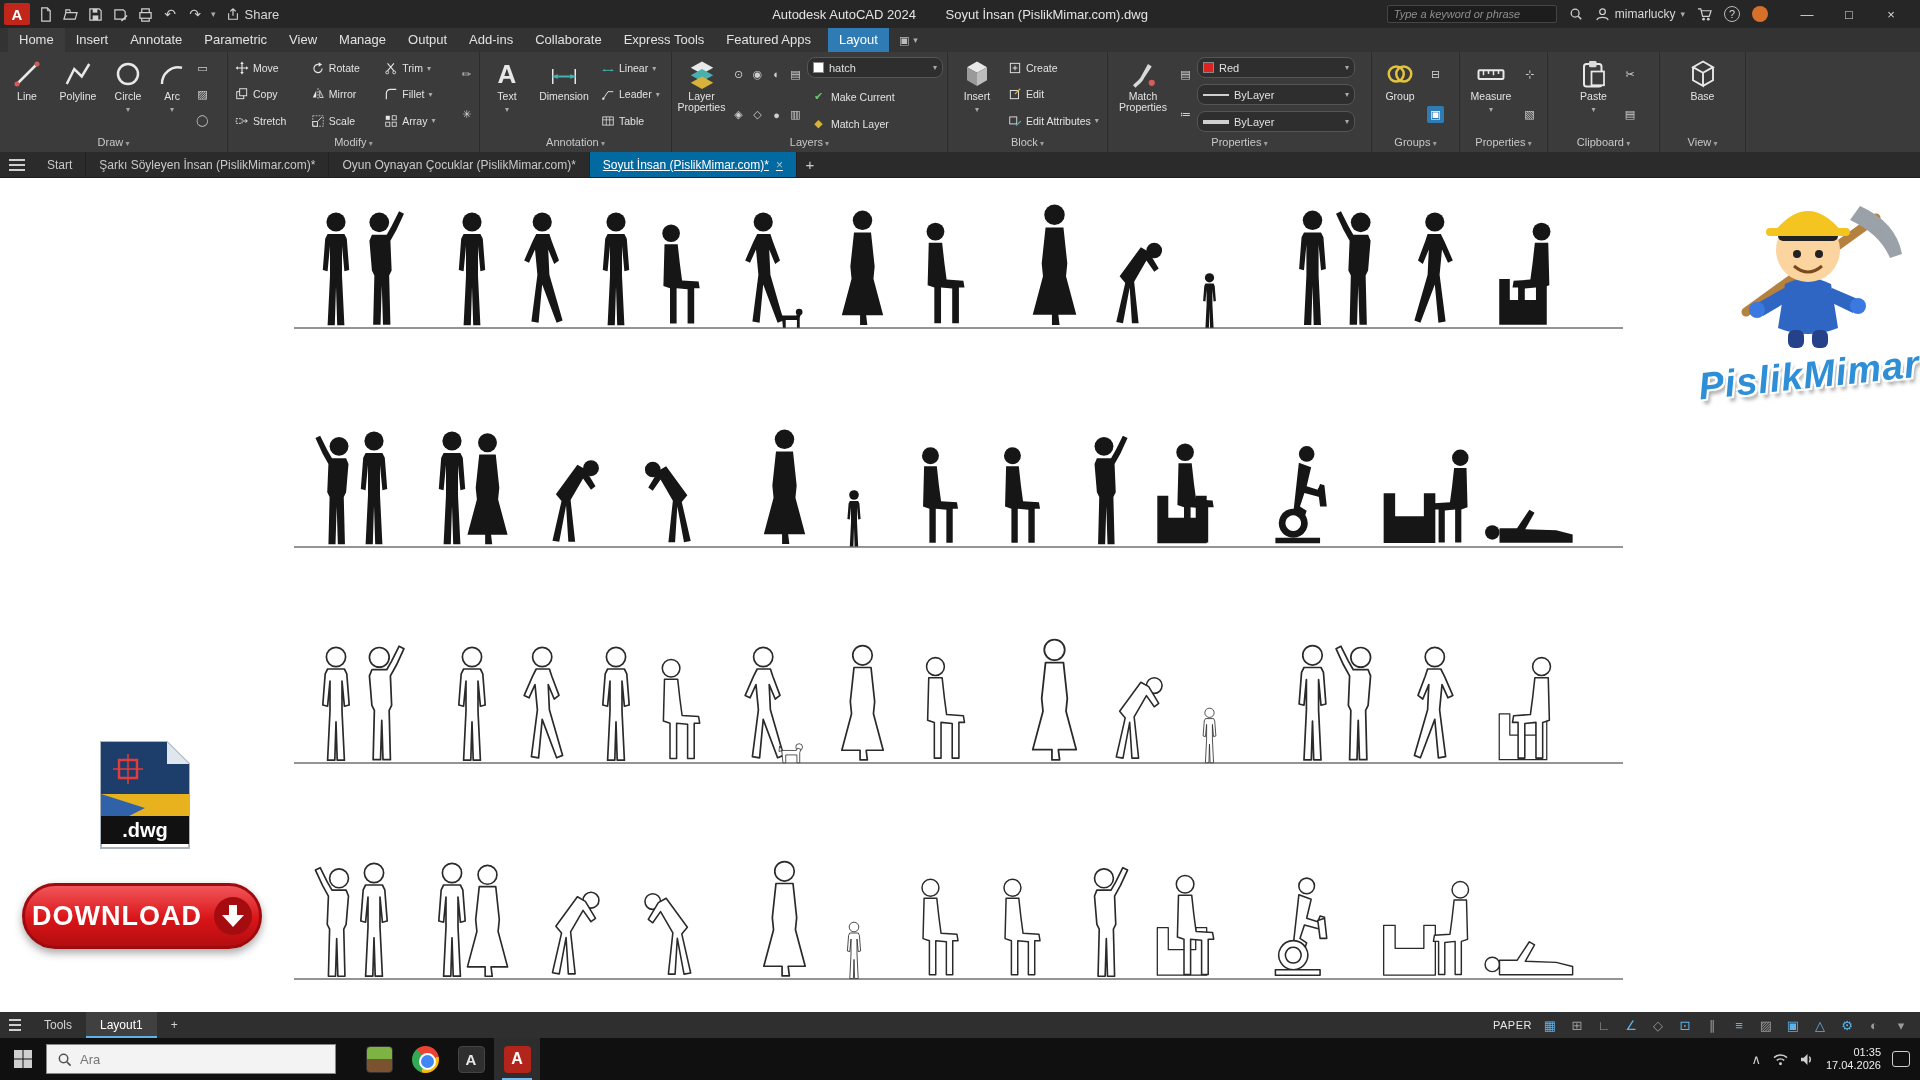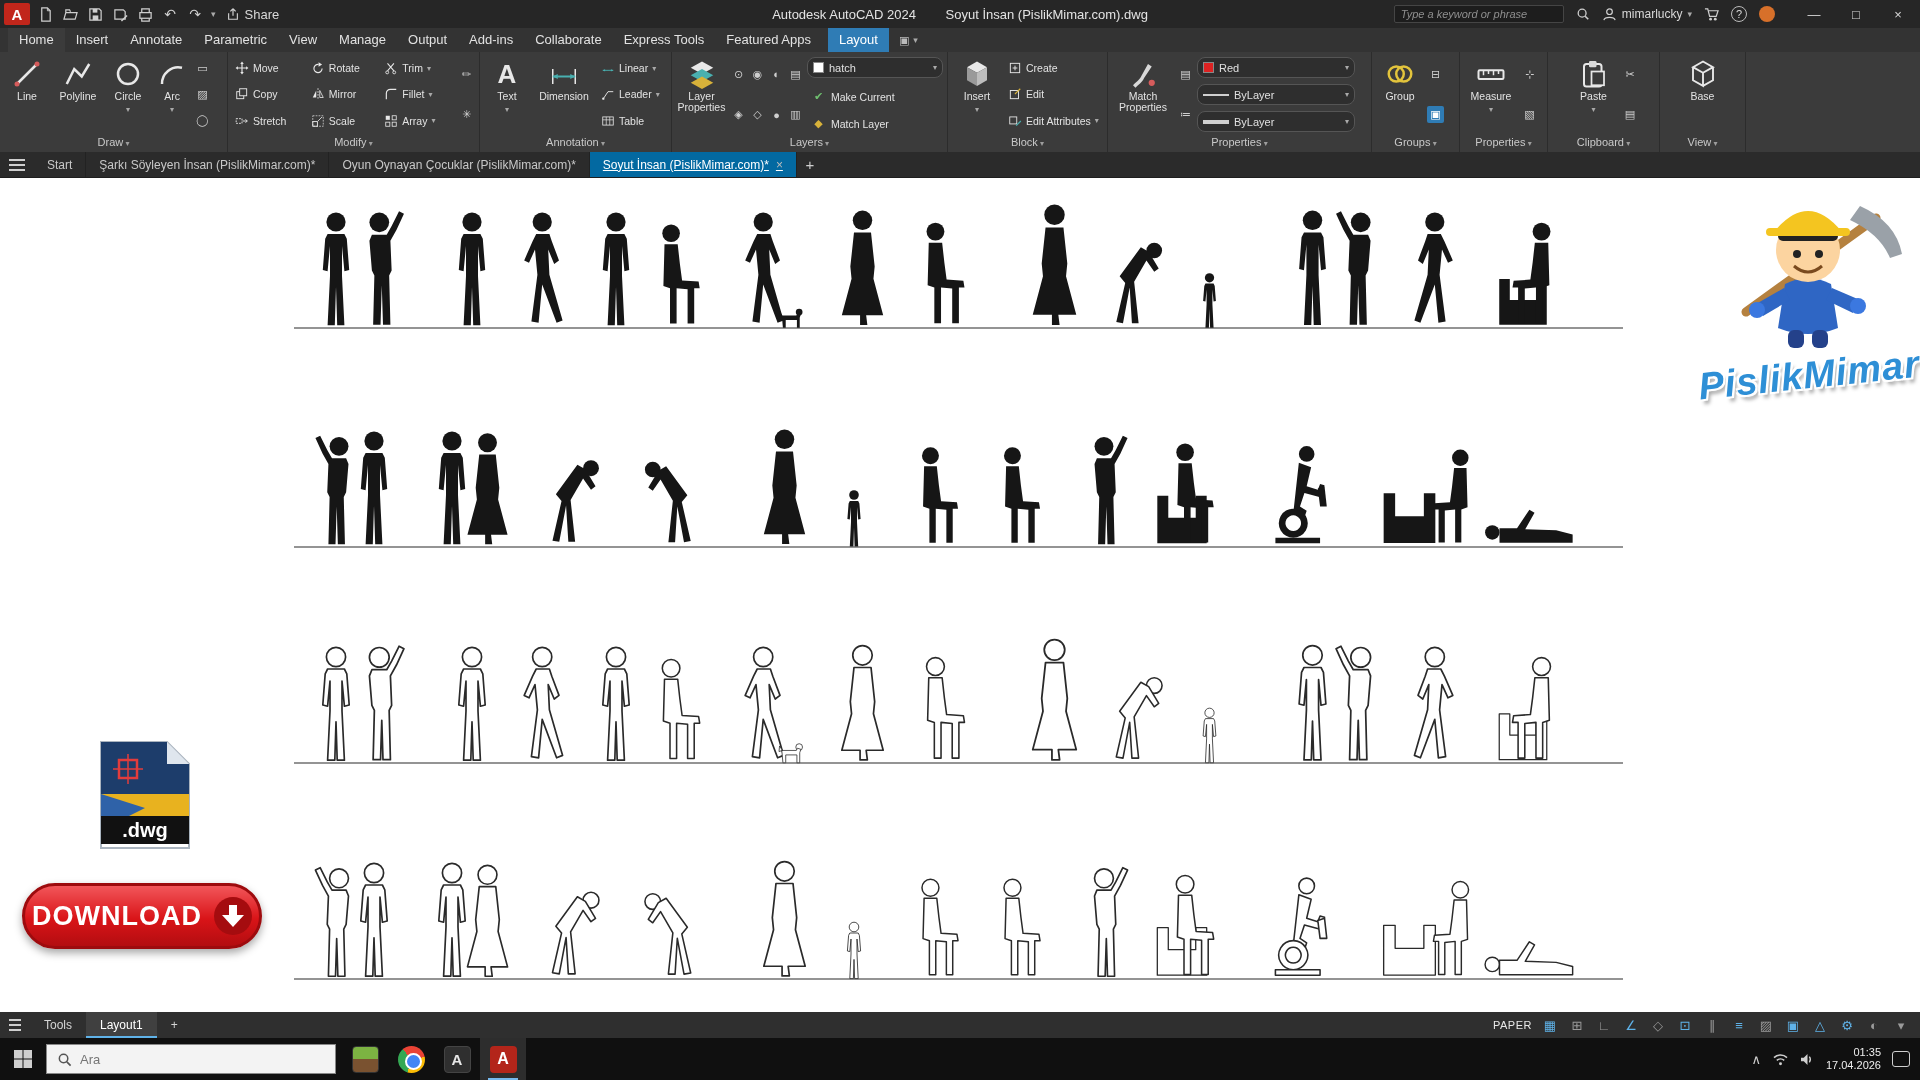--- a/index.html
+++ b/index.html
@@ -12,21 +12,21 @@
     font-size:13px; position:relative; flex:0 0 auto; }
   .acad-logo { width:26px; height:22px; background:#c1261b; color:#fff; font-weight:bold;
     display:flex; align-items:center; justify-content:center; margin:0 6px 0 4px; font-size:15px; border-radius:2px;}
   .qat { display:flex; align-items:center; gap:7px; }
   .qat .qi { width:18px; height:18px; display:flex; align-items:center; justify-content:center; color:#cfcfcf; font-size:14px;}
   .qat svg { width:15px; height:15px; }
   .qcaret { font-size:9px; color:#aaa; }
   .share { display:flex; align-items:center; gap:5px; margin-left:10px; color:#d8d8d8;}
   .title-center { position:absolute; left:0; right:0; text-align:center; pointer-events:none; font-size:13px; color:#e3e3e3;}
   .title-center .doc { margin-left:26px; }
-  .tb-right { margin-left:auto; display:flex; align-items:center; gap:12px; padding-right:1px; }
+  .tb-right { margin-left:auto; display:flex; align-items:center; gap:12px; padding-right:8px; }
   .searchbox { width:170px; height:18px; background:#1d1d1d; border:1px solid #454545; color:#bdbdbd;
     font-style:italic; font-size:11px; padding:0 6px; border-radius:2px; }
   .searchbox::placeholder { color:#8f8f8f; font-style:italic; }
   .userwrap { display:flex; align-items:center; gap:5px; font-size:12px; }
   .helpcircle { width:16px; height:16px; border-radius:50%; border:1px solid #bbb; font-size:11px;
     display:flex; align-items:center; justify-content:center; }
   .acct { width:16px; height:16px; border-radius:50%; background:#d7702a; display:block; }
   .winbtns { display:flex; margin-left:6px; }
   .winbtn { width:42px; height:28px; display:flex; align-items:center; justify-content:center; color:#d8d8d8; font-size:13px;}
 
@@ -106,21 +106,21 @@
   .ltab.active { background:#404040; color:#fff; box-shadow:inset 0 -2px 0 #5fb2e8; }
   .lb-right { margin-left:auto; display:flex; align-items:center; gap:9px; padding-right:10px; }
   .paperlbl { font-size:11px; color:#e8e8e8; letter-spacing:.5px; }
   .sicon { font-size:13px; color:#9a9a9a; width:18px; height:18px; display:inline-flex; align-items:center; justify-content:center;}
   .sicon.on { color:#5fb2e8; }
 
   
   .taskbar { height:42px; background:#101010; display:flex; align-items:center; flex:1 1 auto; color:#ddd;}
   .startbtn { width:46px; height:42px; display:flex; align-items:center; justify-content:center; }
   .tb-search { width:290px; height:30px; background:#f3f3f3; display:flex; align-items:center; gap:8px;
-    padding:0 10px; margin-right:6px; border:1px solid #888; }
+    padding:0 10px; margin-right:20px; border:1px solid #888; }
   .tb-search input { border:none; outline:none; background:transparent; font-size:13px; color:#333; width:220px;}
   .tb-app { width:46px; height:42px; display:flex; align-items:center; justify-content:center; position:relative;}
   .tb-app.active { background:#2d2d2d; }
   .tb-app.active::after { content:""; position:absolute; bottom:0; left:8px; right:8px; height:2px; background:#76b9ed;}
   .ic-game { width:27px; height:27px; border-radius:4px; background:linear-gradient(#7cb342 0 46%,#7a5230 46%); border:1px solid #333;}
   .ic-chrome { width:27px; height:27px; border-radius:50%;
     background:conic-gradient(from -40deg,#ea4335 0 33%,#fbbc05 0 66%,#34a853 0 100%); position:relative;}
   .ic-chrome::after { content:""; position:absolute; left:7px; top:7px; width:13px; height:13px; border-radius:50%;
     background:#4285f4; border:2.5px solid #fff; }
   .ic-adsk { width:27px; height:27px; background:#2f2f2f; border-radius:4px; color:#e8e8e8; font-weight:bold;

